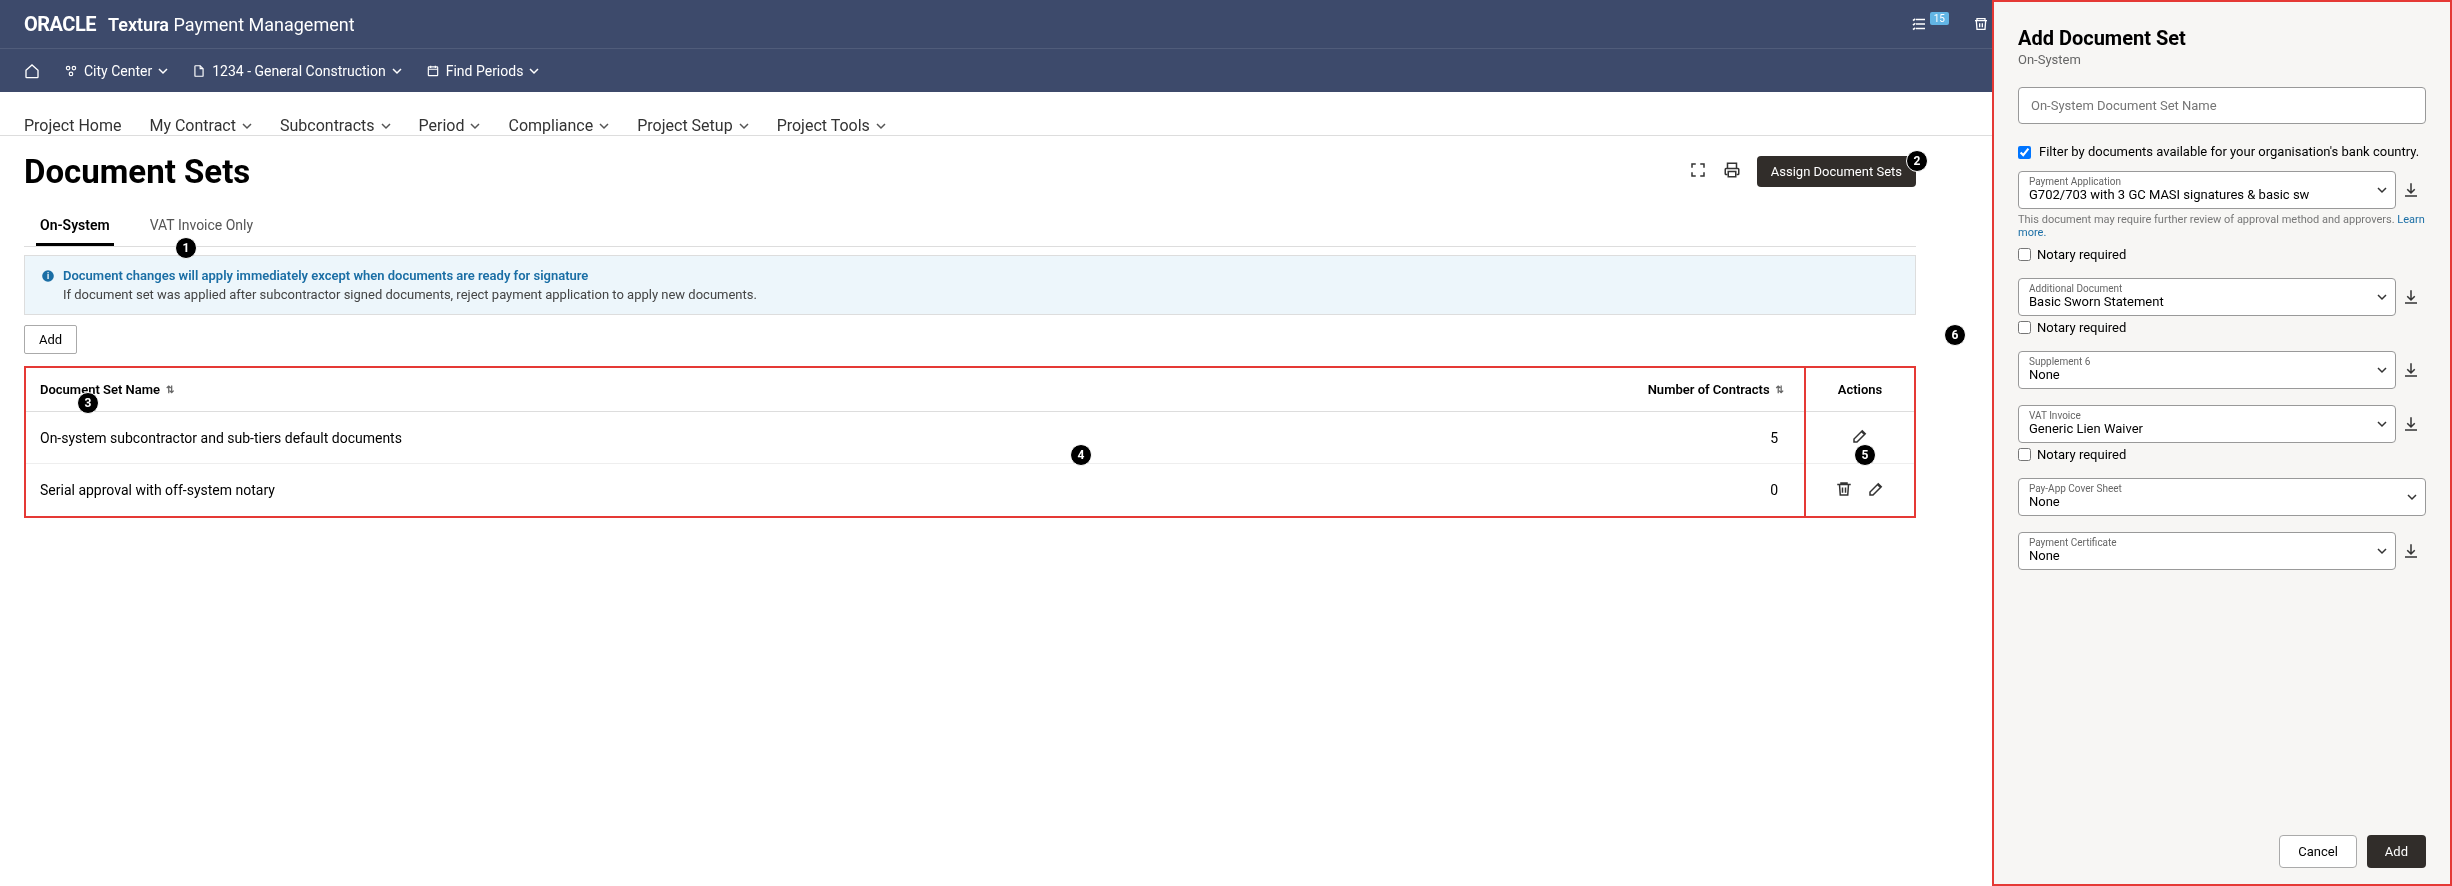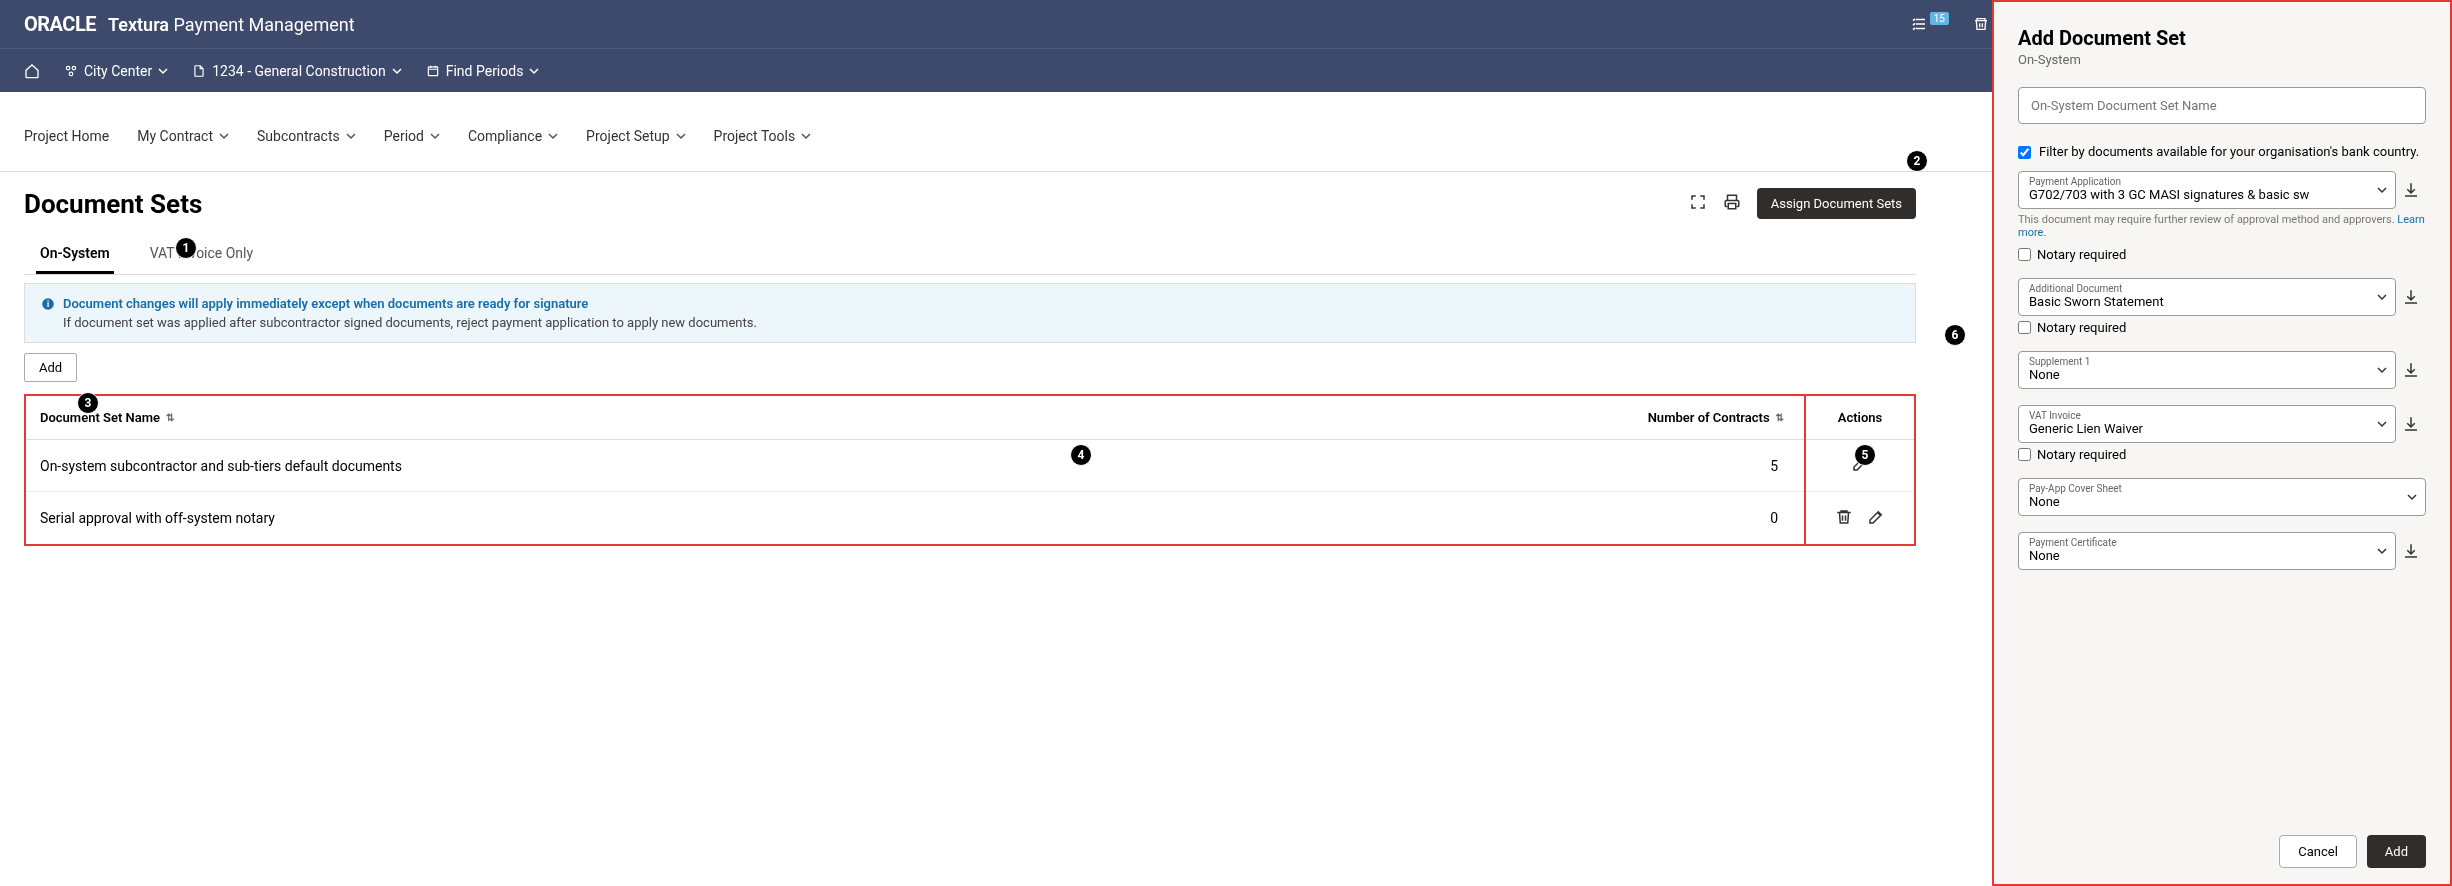--- a/index.html
+++ b/index.html
@@ -18,27 +18,27 @@
 .bell-badge { position: absolute; top: -6px; right: -8px; background: #fff; color: #3d4a6b; font-size: 10px; border-radius: 50%; width: 14px; height: 14px; display: flex; align-items: center; justify-content: center; font-weight: bold; }
 
 
 .subbar { background: #3d4a6b; color: #fff; height: 44px; display: flex; align-items: center; padding: 0 24px; border-top: 1px solid rgba(255,255,255,0.1); }
 .subbar-left { display: flex; align-items: center; gap: 24px; font-size: 14px; }
 .subbar-item { display: flex; align-items: center; gap: 6px; cursor: pointer; }
 .subbar-right { margin-left: auto; display: flex; align-items: center; gap: 24px; font-size: 14px; }
 .subbar-right-item { display: flex; align-items: center; gap: 6px; cursor: pointer; }
 
 
-.whitenav { background: #fff; border-bottom: 1px solid #ddd; height: 44px; display: flex; align-items: flex-start; padding: 0 24px; gap: 28px; font-size: 14px; color: #333; margin-top: 36px; }
+.whitenav { background: #fff; border-bottom: 1px solid #ddd; height: 44px; display: flex; align-items: flex-end; padding: 0 24px; gap: 28px; font-size: 16px; color: #333; }
 .whitenav-item { display: flex; align-items: center; gap: 6px; cursor: pointer; }
 
 
 .main { padding: 16px 24px; width: 1940px; }
 .page-title-row { display: flex; align-items: center; justify-content: space-between; margin-bottom: 16px; }
-.page-title { font-size: 26px; font-weight: bold; }
+.page-title { font-size: 33px; font-weight: bold; }
 .title-actions { display: flex; align-items: center; gap: 16px; }
 .assign-btn { background: #312d2a; color: #fff; border: none; border-radius: 4px; padding: 8px 14px; font-size: 13px; cursor: pointer; }
 .ic-btn { cursor: pointer; }
 
 
 .tabs { display: flex; gap: 32px; border-bottom: 1px solid #ddd; margin-bottom: 8px; padding-left: 12px; }
 .tab { padding: 10px 4px; font-size: 14px; color: #555; cursor: pointer; border-bottom: 3px solid transparent; }
 .tab.active { font-weight: 600; color: #000; border-bottom-color: #000; }
 
 
@@ -377,21 +377,21 @@
             <path d="M12 3v12M7 11l5 5 5-5M4 20h16"></path>
           </svg>
         </div>
       </div>
       <label class="sp-notary">
         <input type="checkbox" style="">
         <span>Notary required</span>
       </label>
       <div class="sp-field-row">
     <div class="sp-select">
-      <div class="sp-select-label">Supplement 1</div>
+      <div class="sp-select-label">Supplement 6</div>
       <div class="sp-select-value">None</div>
       <svg class="sp-select-chev" width="10" height="10" viewBox="0 0 10 10">
             <path d="M1 3l4 4 4-4" stroke="#333" stroke-width="1.5" fill="none"></path>
           </svg>
     </div>
         <div class="sp-dl">
           <svg width="18" height="18" viewBox="0 0 24 24" fill="none" stroke="#333" stroke-width="2">
             <path d="M12 3v12M7 11l5 5 5-5M4 20h16"></path>
           </svg>
         </div>

